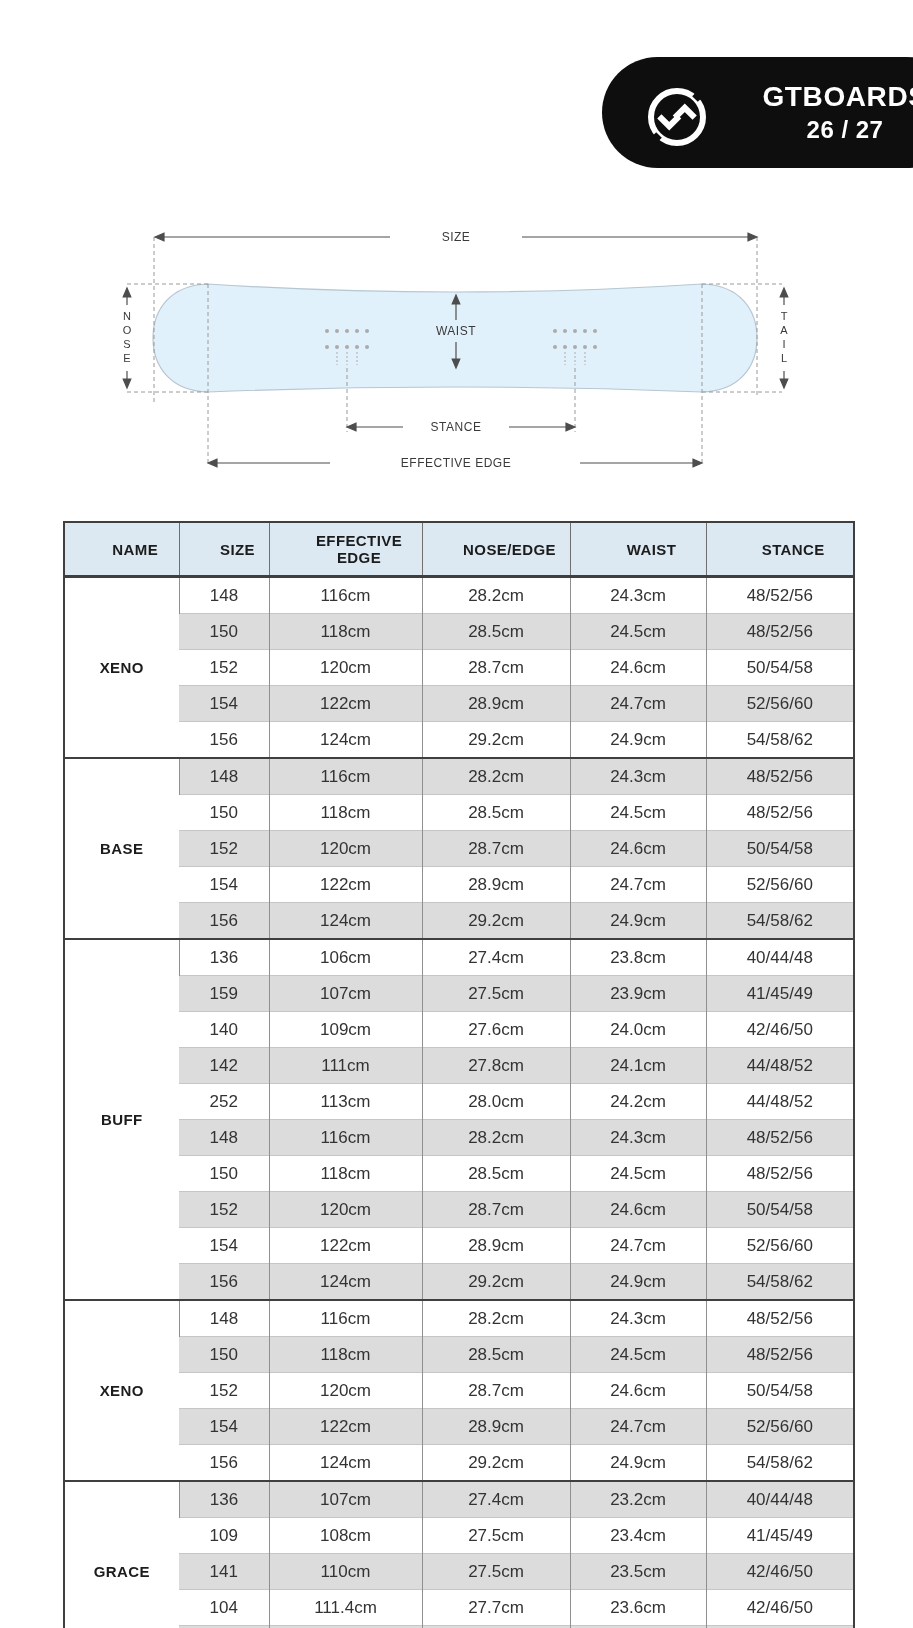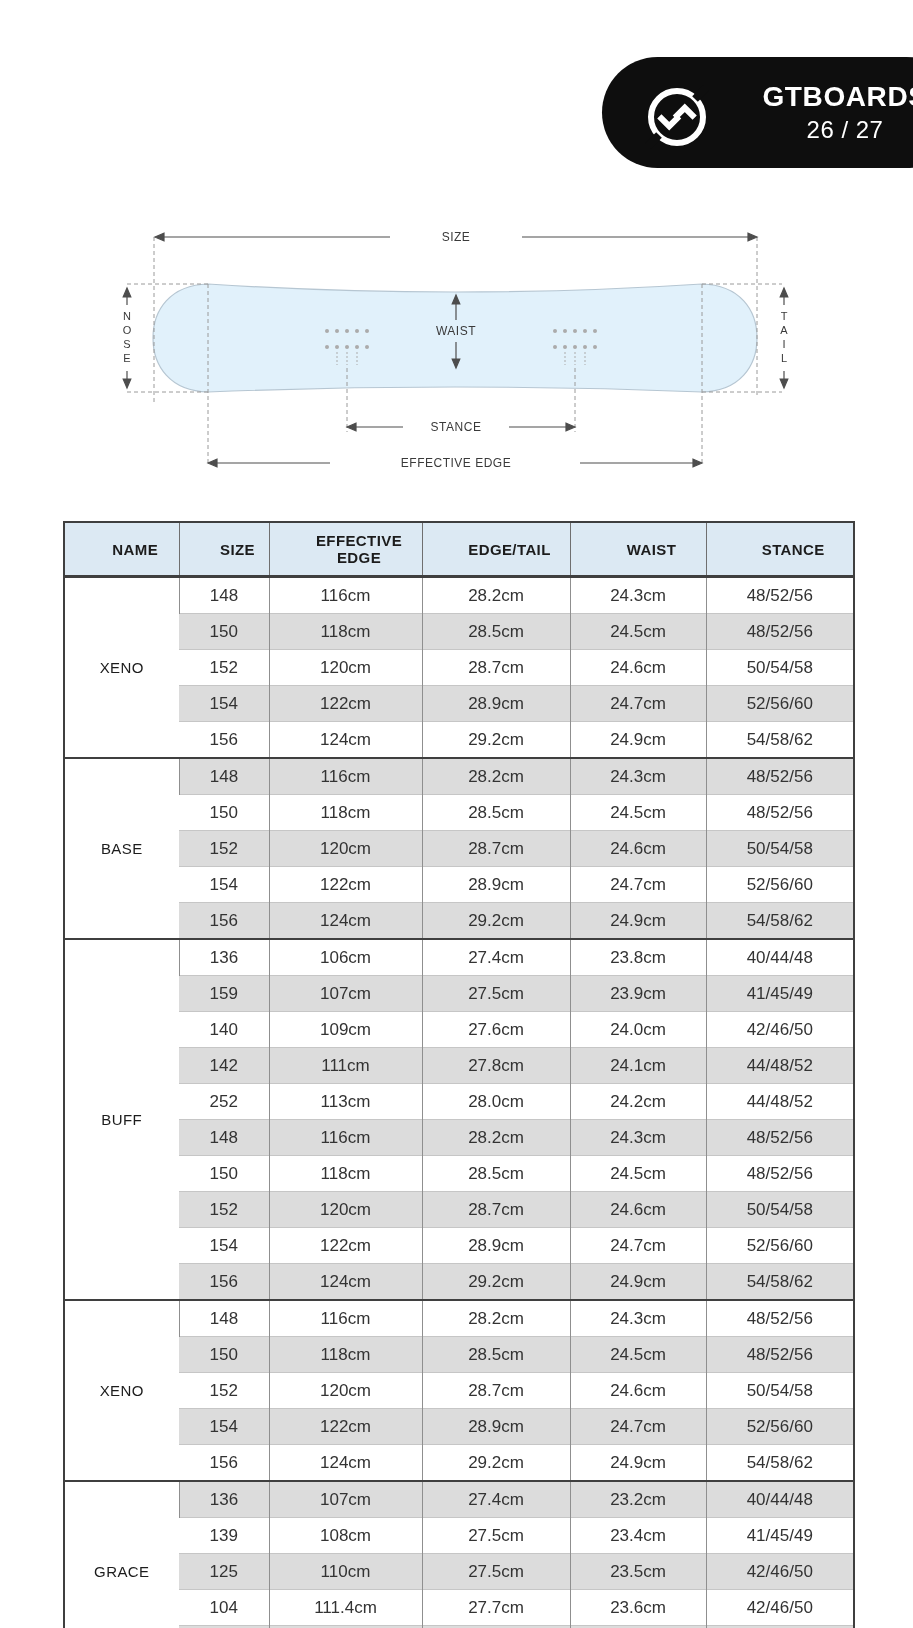--- a/index.html
+++ b/index.html
@@ -15,21 +15,21 @@
   .canvas{position:relative;width:913px;height:1628px;background:#fff;overflow:hidden;
           font-family:"Liberation Sans",sans-serif;}
 
   
   .badge{position:absolute;top:57px;left:602px;width:360px;height:111px;
          background:var(--badge-bg);border-radius:56px;display:flex;align-items:center;}
   .badge svg{position:absolute;left:43px;top:28px;}
   .badge-text{position:absolute;left:128px;top:0;width:230px;height:111px;
               display:flex;flex-direction:column;justify-content:center;align-items:center;color:#fff;}
   .brand{font-size:28px;font-weight:bold;letter-spacing:.6px;}
-  .season{font-size:24px;margin-top:3px;letter-spacing:.5px;}
+  .season{font-size:24px;margin-top:3px;letter-spacing:.5px;font-weight:bold;}
 
   
   .diagram{position:absolute;left:0;top:210px;width:913px;height:262px;}
   .diagram svg{position:absolute;left:0;top:0;}
   .dlabel{position:absolute;transform:translate(-50%,-50%);font-size:12px;color:#3a3a3a;
           background:#fff;padding:0 10px;white-space:nowrap;letter-spacing:.5px;}
   .dlabel.on-board{background:transparent;padding:0 4px;}
   .dlabel.vert{writing-mode:vertical-rl;text-orientation:upright;letter-spacing:2px;
                font-size:11px;padding:5px 0;}
 
@@ -38,21 +38,21 @@
         border-collapse:collapse;table-layout:fixed;border:2px solid var(--border-dark);}
   .size-chart th{height:50px;background:var(--header-bg);font-size:15px;font-weight:bold;
         color:#1c1c1c;letter-spacing:.4px;border-bottom:3px solid var(--border-dark);
         border-left:1px solid #6f6f6f;text-align:center;padding-left:28px;}
   .size-chart th:first-child{border-left:none;}
   .size-chart td{height:33px;font-size:17px;color:#333;text-align:center;vertical-align:middle;
         border-left:1px solid var(--col-line);border-top:1px solid var(--row-line);
         background:#fff;}
   .size-chart td:first-child{border-left:none;}
   .size-chart tr.zebra td{background:var(--row-alt);}
-  .size-chart td.name-cell{background:#fff !important;font-size:15px;font-weight:normal;
+  .size-chart td.name-cell{background:#fff !important;font-size:15px;font-weight:bold;
         color:#1c1c1c;letter-spacing:.4px;border-top:none;}
   .size-chart tr.section-start td{border-top:2px solid var(--border-dark);}
 </style>
 </head>
 <body>
 
 <div class="canvas">
 
   <div class="badge">
     <svg width="64" height="64" viewBox="0 0 64 64">
@@ -175,21 +175,21 @@
         <col style="width:153px">
       <col style="width:148px">
         <col style="width:136px">
         <col style="width:148px">
     </colgroup>
     <thead>
       <tr>
         <th>NAME</th>
         <th>SIZE</th>
         <th>EFFECTIVE EDGE</th>
-        <th>EDGE/TAIL</th>
+        <th>NOSE/EDGE</th>
         <th>WAIST</th>
         <th>STANCE</th>
       </tr>
     </thead>
     <tbody>
         <tr class="section-start">
           <td rowspan="5" class="name-cell">XENO</td>
           <td>148</td>
           <td>116cm</td>
           <td>28.2cm</td>
@@ -369,28 +369,28 @@
         </tr>
         <tr class="zebra section-start">
           <td rowspan="5" class="name-cell">GRACE</td>
           <td>136</td>
           <td>107cm</td>
           <td>27.4cm</td>
           <td>23.2cm</td>
           <td>40/44/48</td>
         </tr>
         <tr>
-          <td>139</td>
+          <td>109</td>
           <td>108cm</td>
           <td>27.5cm</td>
           <td>23.4cm</td>
           <td>41/45/49</td>
         </tr>
         <tr class="zebra">
-          <td>125</td>
+          <td>141</td>
           <td>110cm</td>
           <td>27.5cm</td>
           <td>23.5cm</td>
           <td>42/46/50</td>
         </tr>
         <tr>
           <td>104</td>
           <td>111.4cm</td>
           <td>27.7cm</td>
           <td>23.6cm</td>

